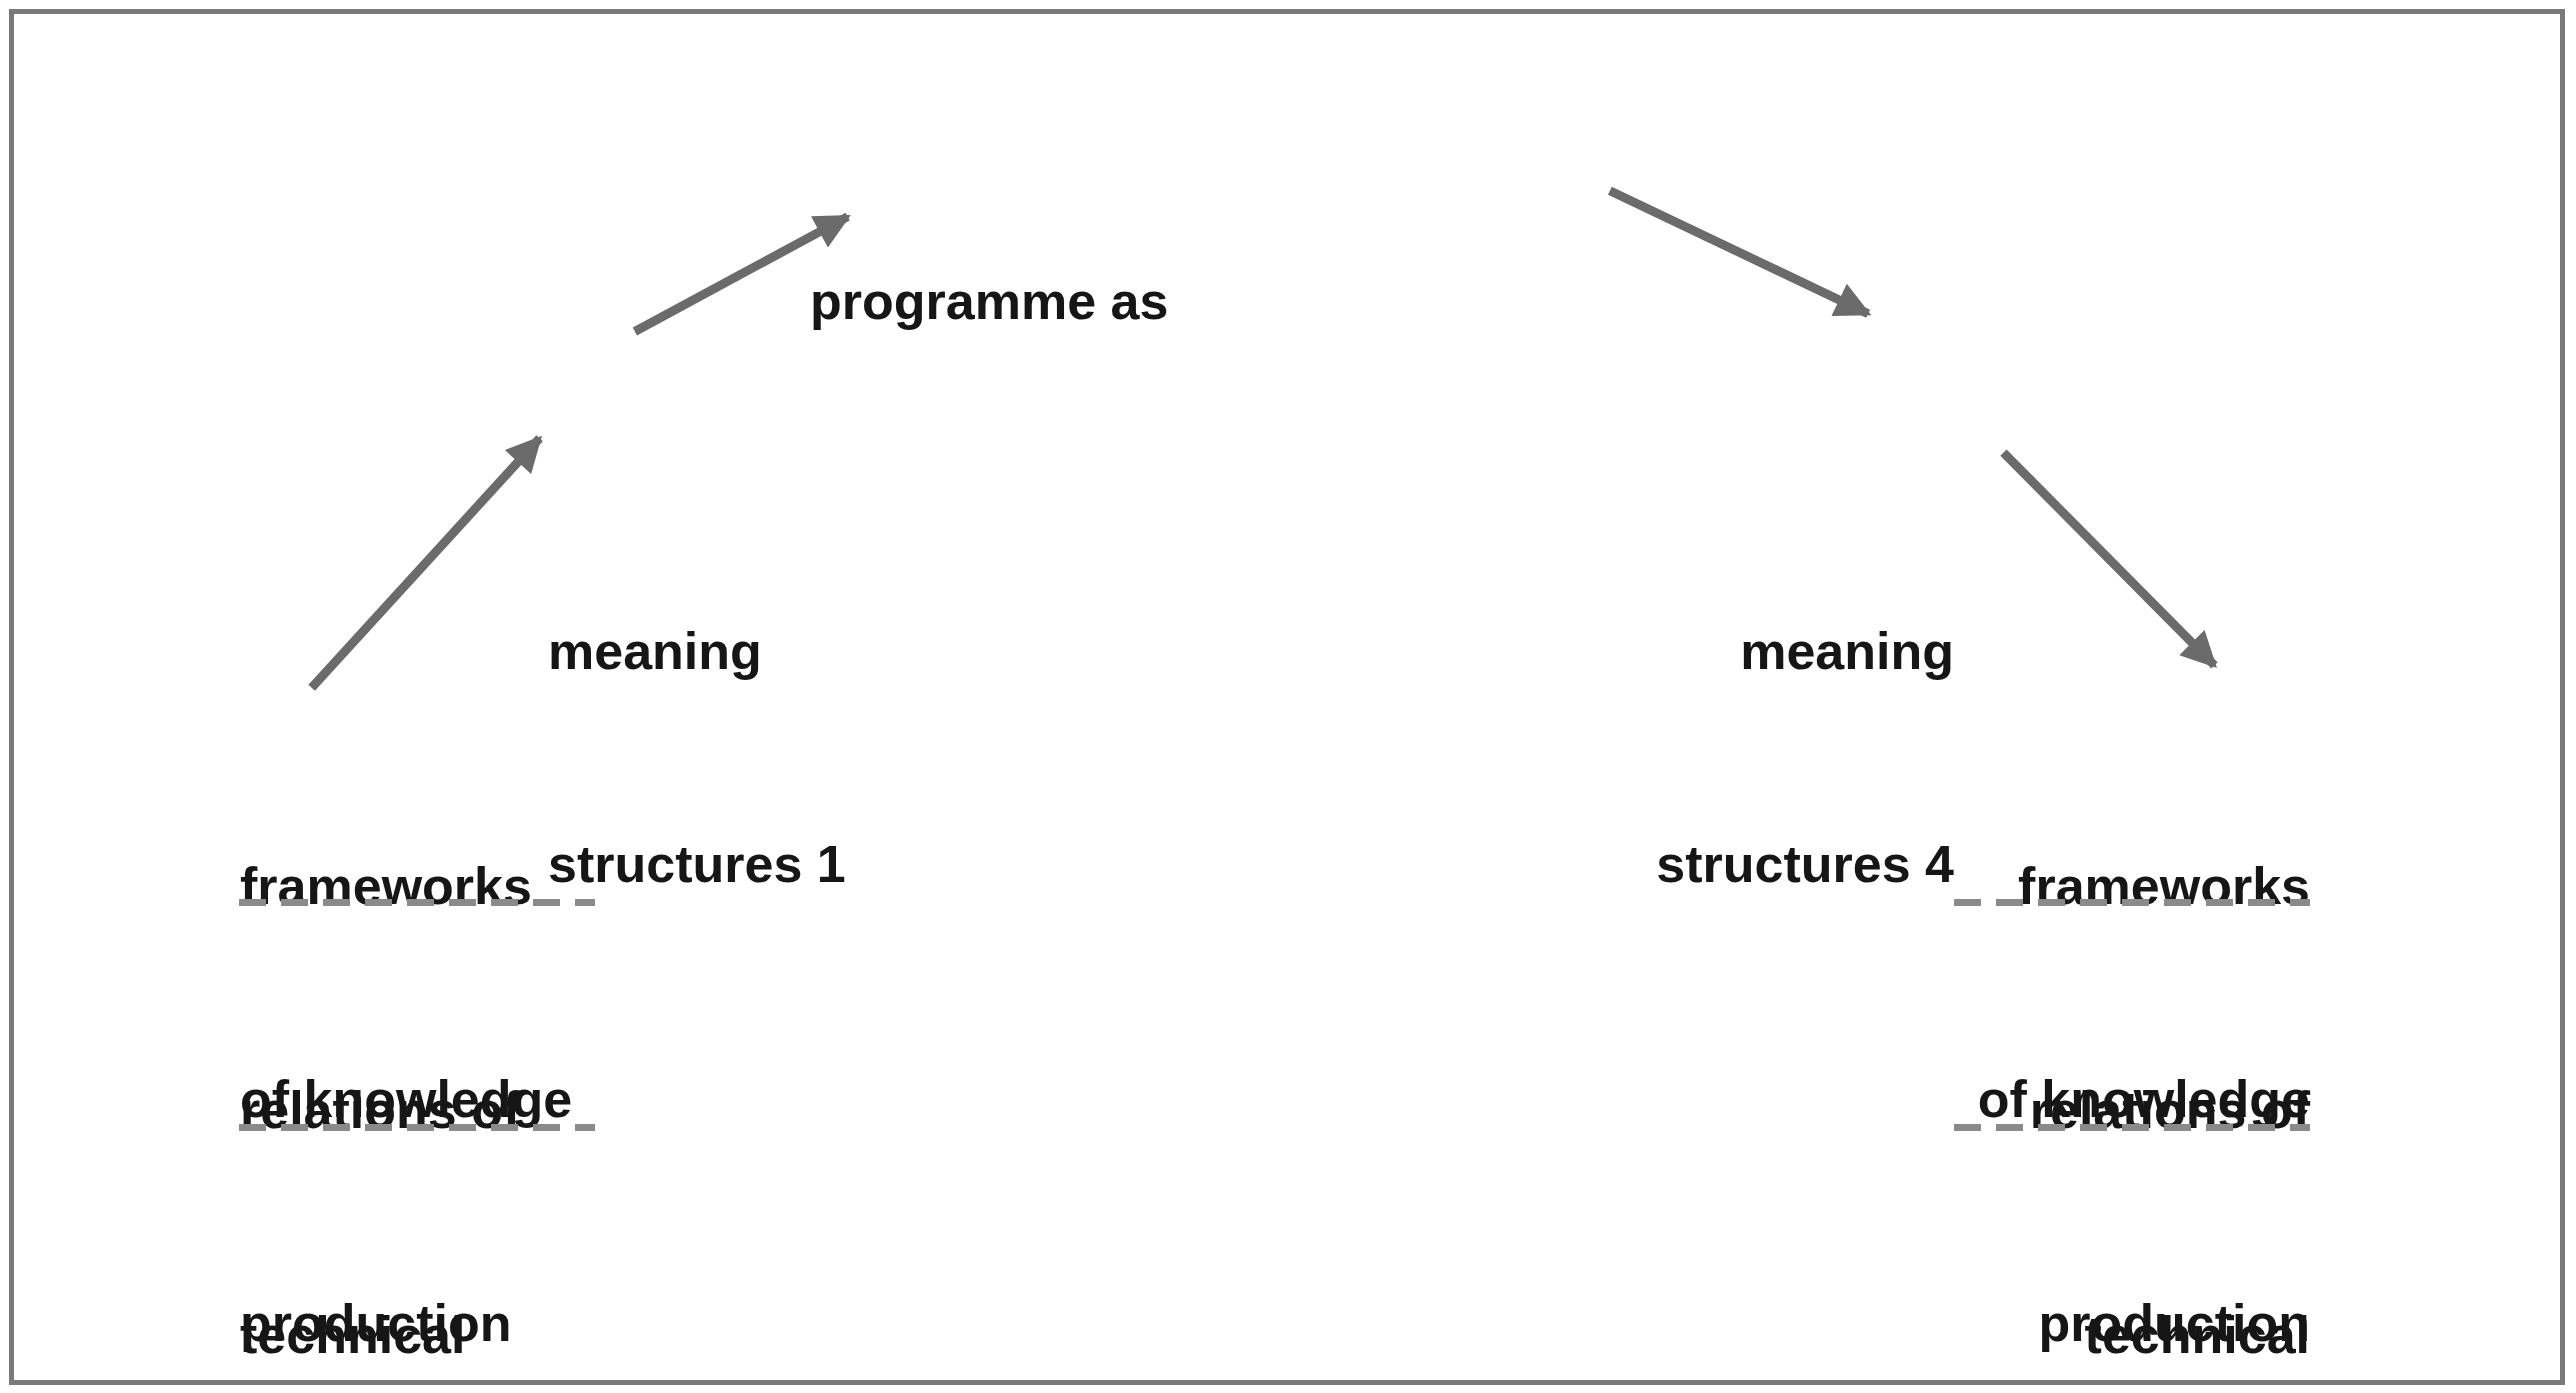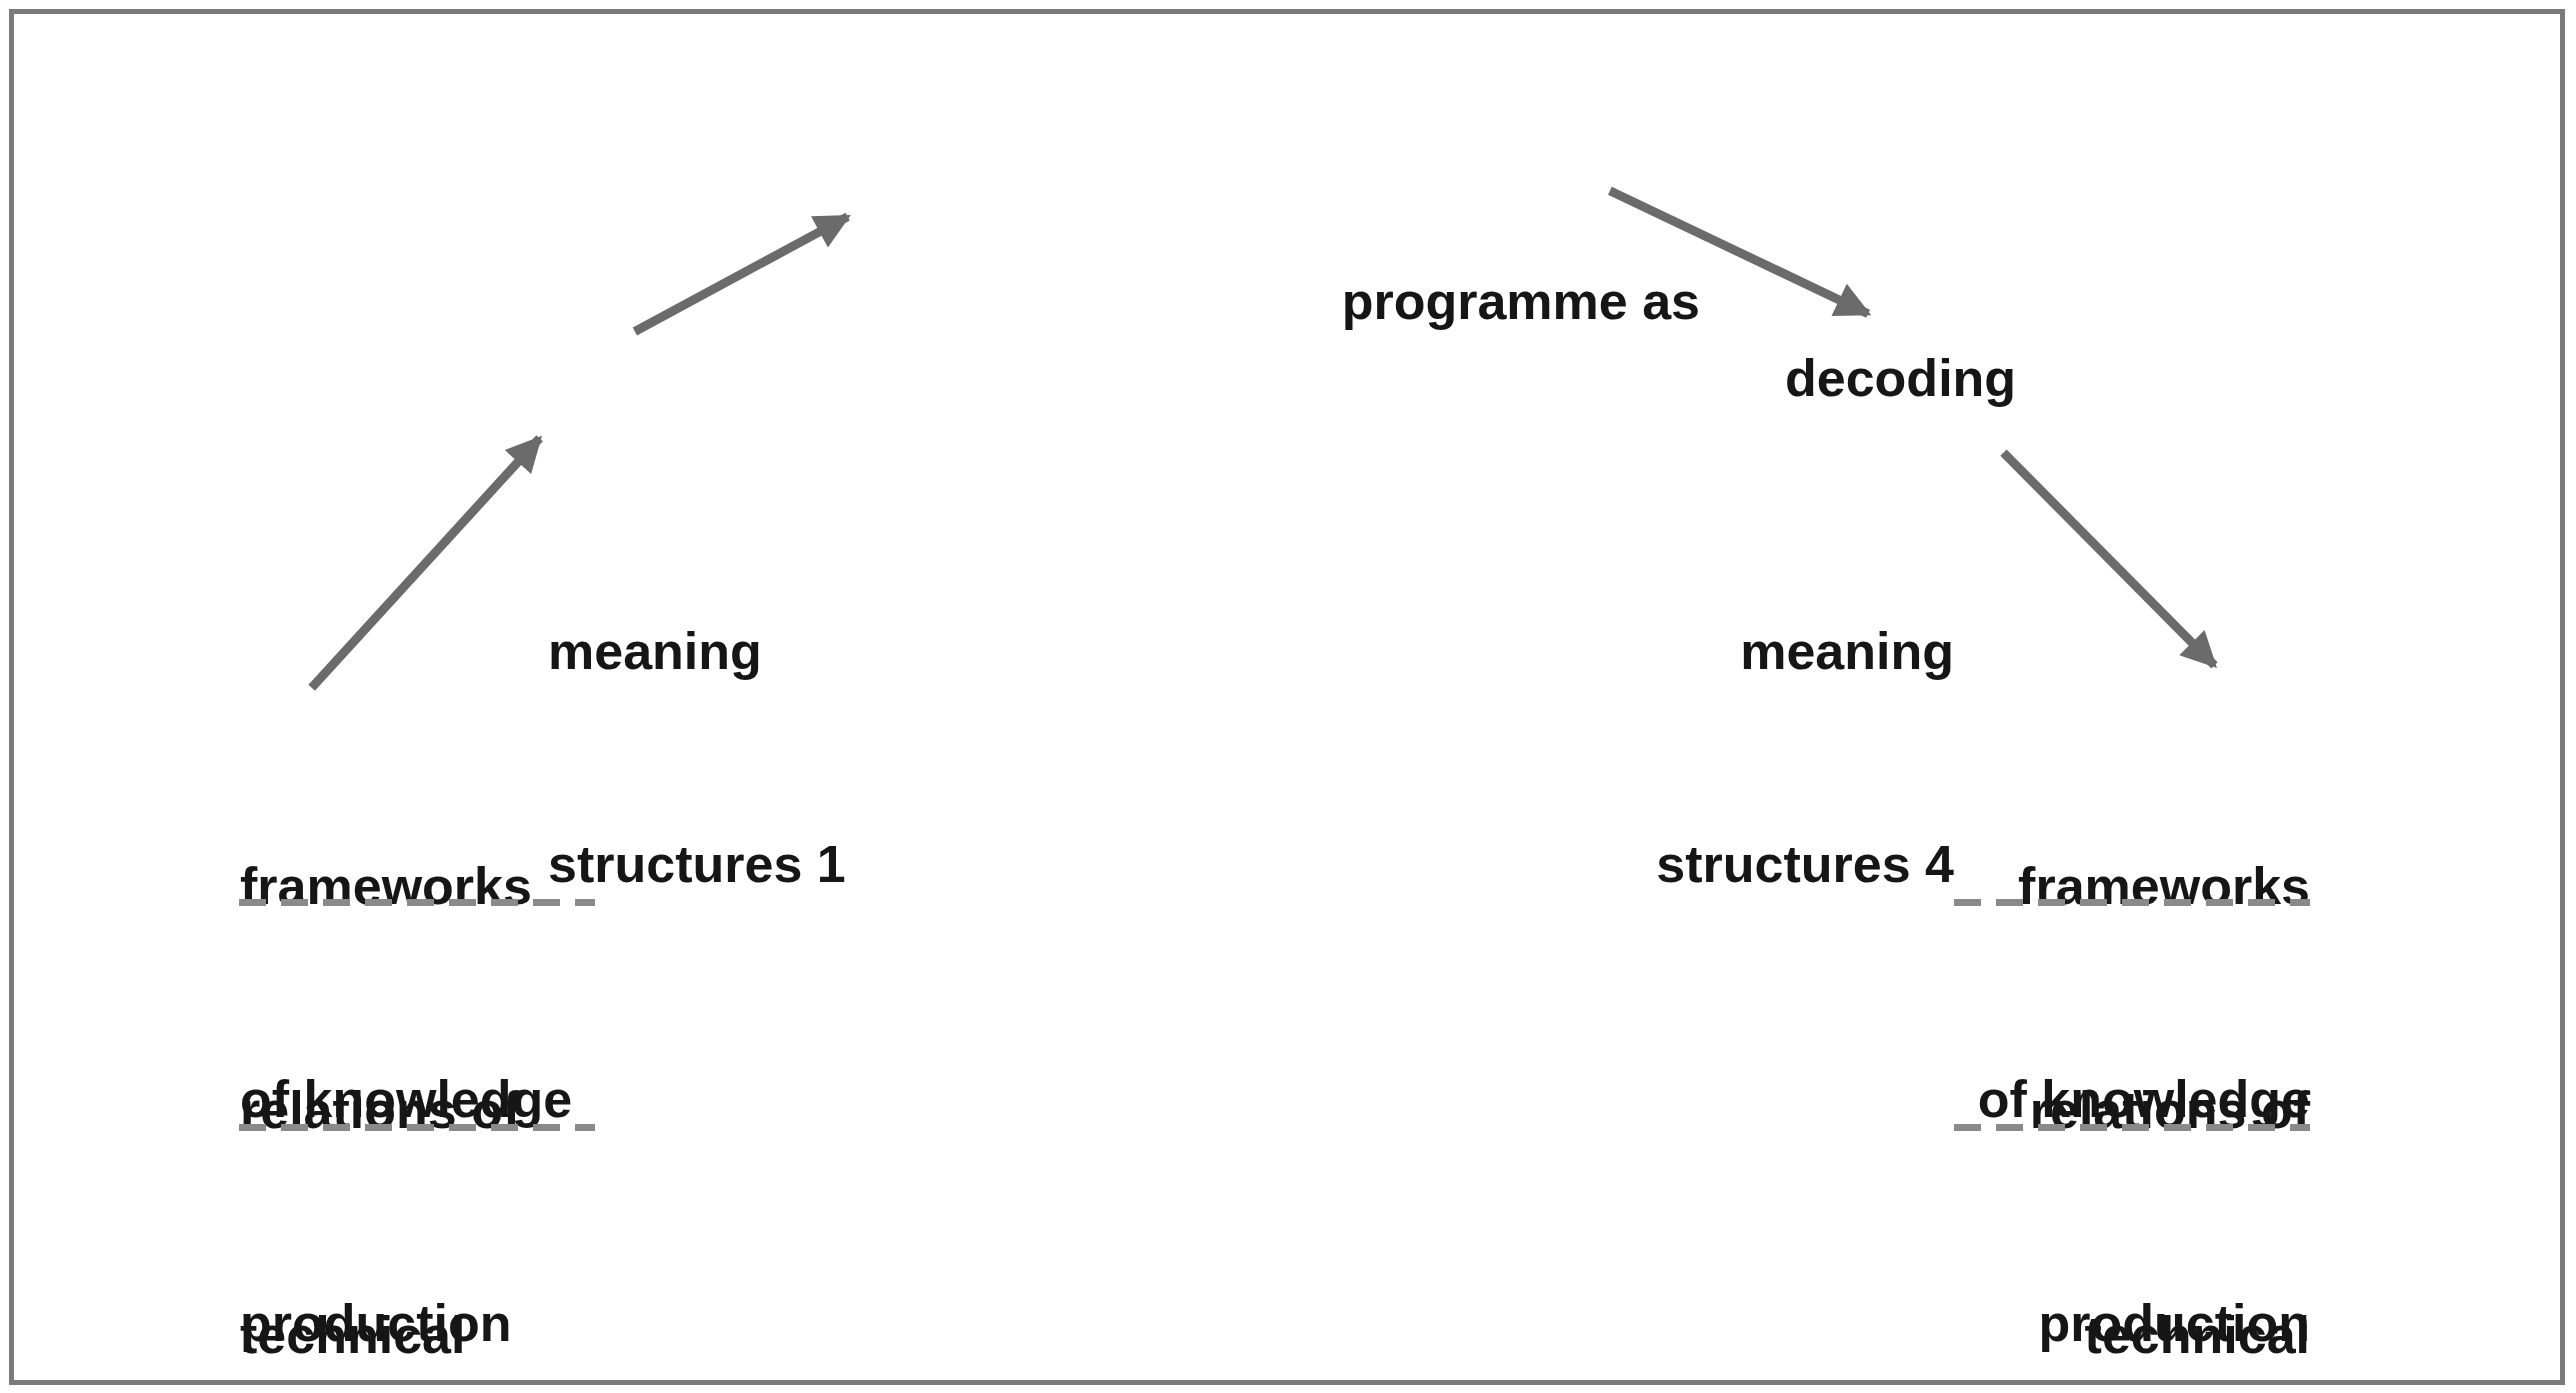--- a/index.html
+++ b/index.html
@@ -32,21 +32,21 @@
     width: 2576px; height: 1394px;
   }
   .label {
     position: absolute;
     font-weight: 700;
     font-size: 52px;
     line-height: 71px;
     color: var(--text);
     white-space: pre;
   }
-  .center { text-align: right; }
+  .center { text-align: left; }
   .right  { text-align: right; }
   .programme { line-height: 69px; }
   .dash-line {
     position: absolute;
     height: 7.1px; width: 356px;
     background: repeating-linear-gradient(90deg,
       var(--dash) 0 27px, transparent 27px 42px);
   }
 </style>
 </head>
@@ -66,21 +66,20 @@
     <line x1="713" y1="372" x2="952" y2="243" stroke-width="10" marker-end="url(#ah)" stroke="#6b6b6b"></line>
     <line x1="1808" y1="214" x2="2098" y2="352" stroke-width="10" marker-end="url(#ah)" stroke="#6b6b6b"></line>
     <line x1="2250" y1="508" x2="2487" y2="747" stroke-width="10" marker-end="url(#ah)" stroke="#6b6b6b"></line>
   </svg>
 
   <div class="label center programme" style="left:810px; top:129px; width:890px;">
     <div>programme as</div>
   </div>
 
 
-  <div class="label" style="left:1785px; top:343px;">decoding</div>
 
   <div class="label" style="left:548px; top:474px;">
     <div>meaning</div>
     <div>structures 1</div>
   </div>
 
   <div class="label right" style="left:1598px; top:474px; width:356px;">
     <div>meaning</div>
     <div>structures 4</div>
   </div>

